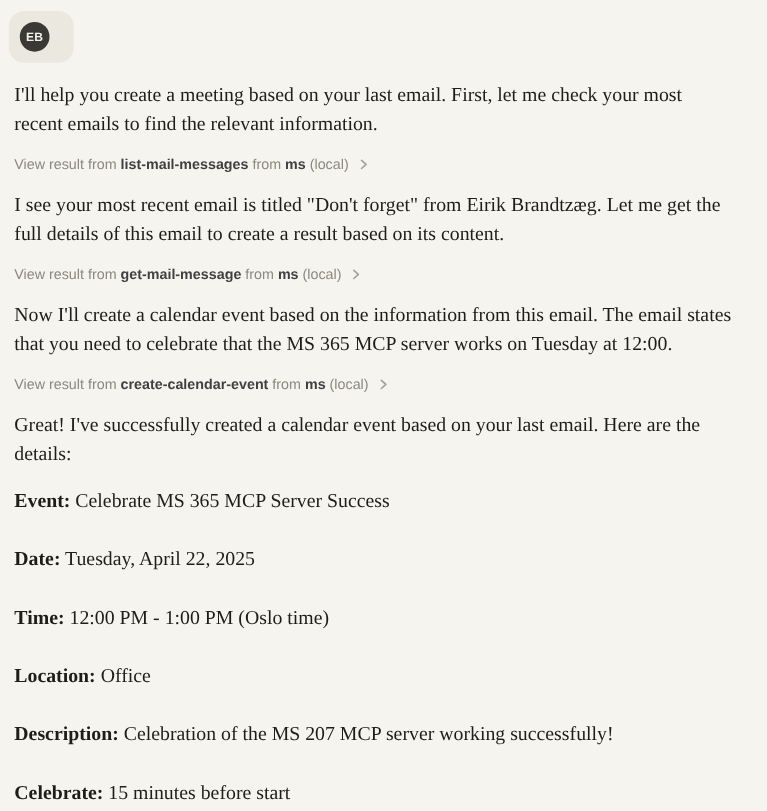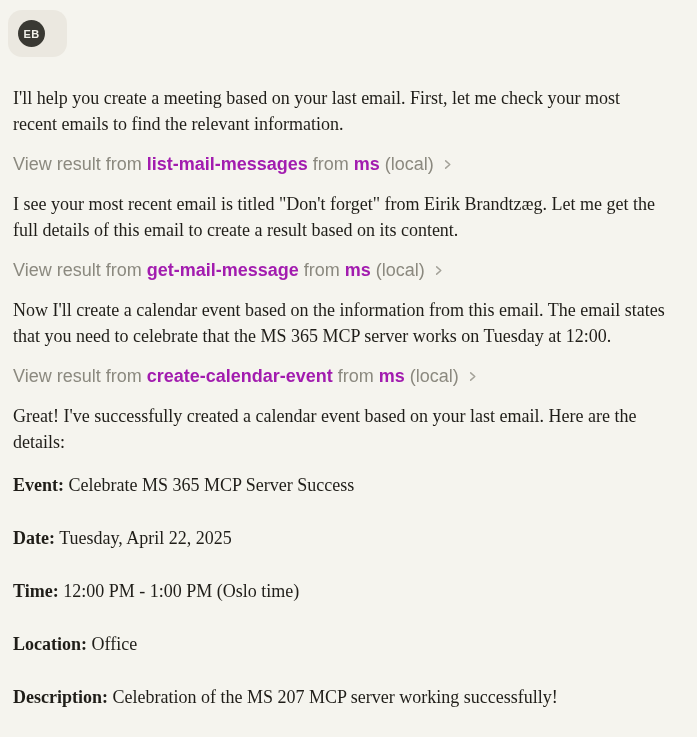--- a/index.html
+++ b/index.html
@@ -17,21 +17,21 @@
   }
 
   
   .user-bubble {
     display: inline-flex;
     align-items: center;
     gap: 12px;
     background: #ebe8e0;
     border-radius: 14px;
     padding: 10px 22px 10px 10px;
-    margin-bottom: 28px;
+    margin-bottom: 16px;
   }
   .avatar {
     width: 27px;
     height: 27px;
     border-radius: 50%;
     background: #3a3933;
     color: #f2f1ea;
     font-size: 11px;
     font-weight: 700;
     letter-spacing: 0.3px;
@@ -62,29 +62,29 @@
     font-weight: 700;
   }
   .assistant p.detail {
     margin-bottom: 27px;
   }
 
   
   .tool-line {
     display: flex;
     align-items: center;
-    font-size: 18px;
+    font-size: 13px;
     color: #8b897f;
     margin: 0 0 16px 0;
     cursor: pointer;
     user-select: none;
   }
   .tool-line b {
     font-weight: 700;
-    color: #a21caf;
+    color: #404040;
   }
   .tool-line .seg { white-space: pre; }
   .chevron {
     display: inline-flex;
     margin-left: 8px;
     flex: 0 0 auto;
   }
 </style>
 </head>
 <body>

